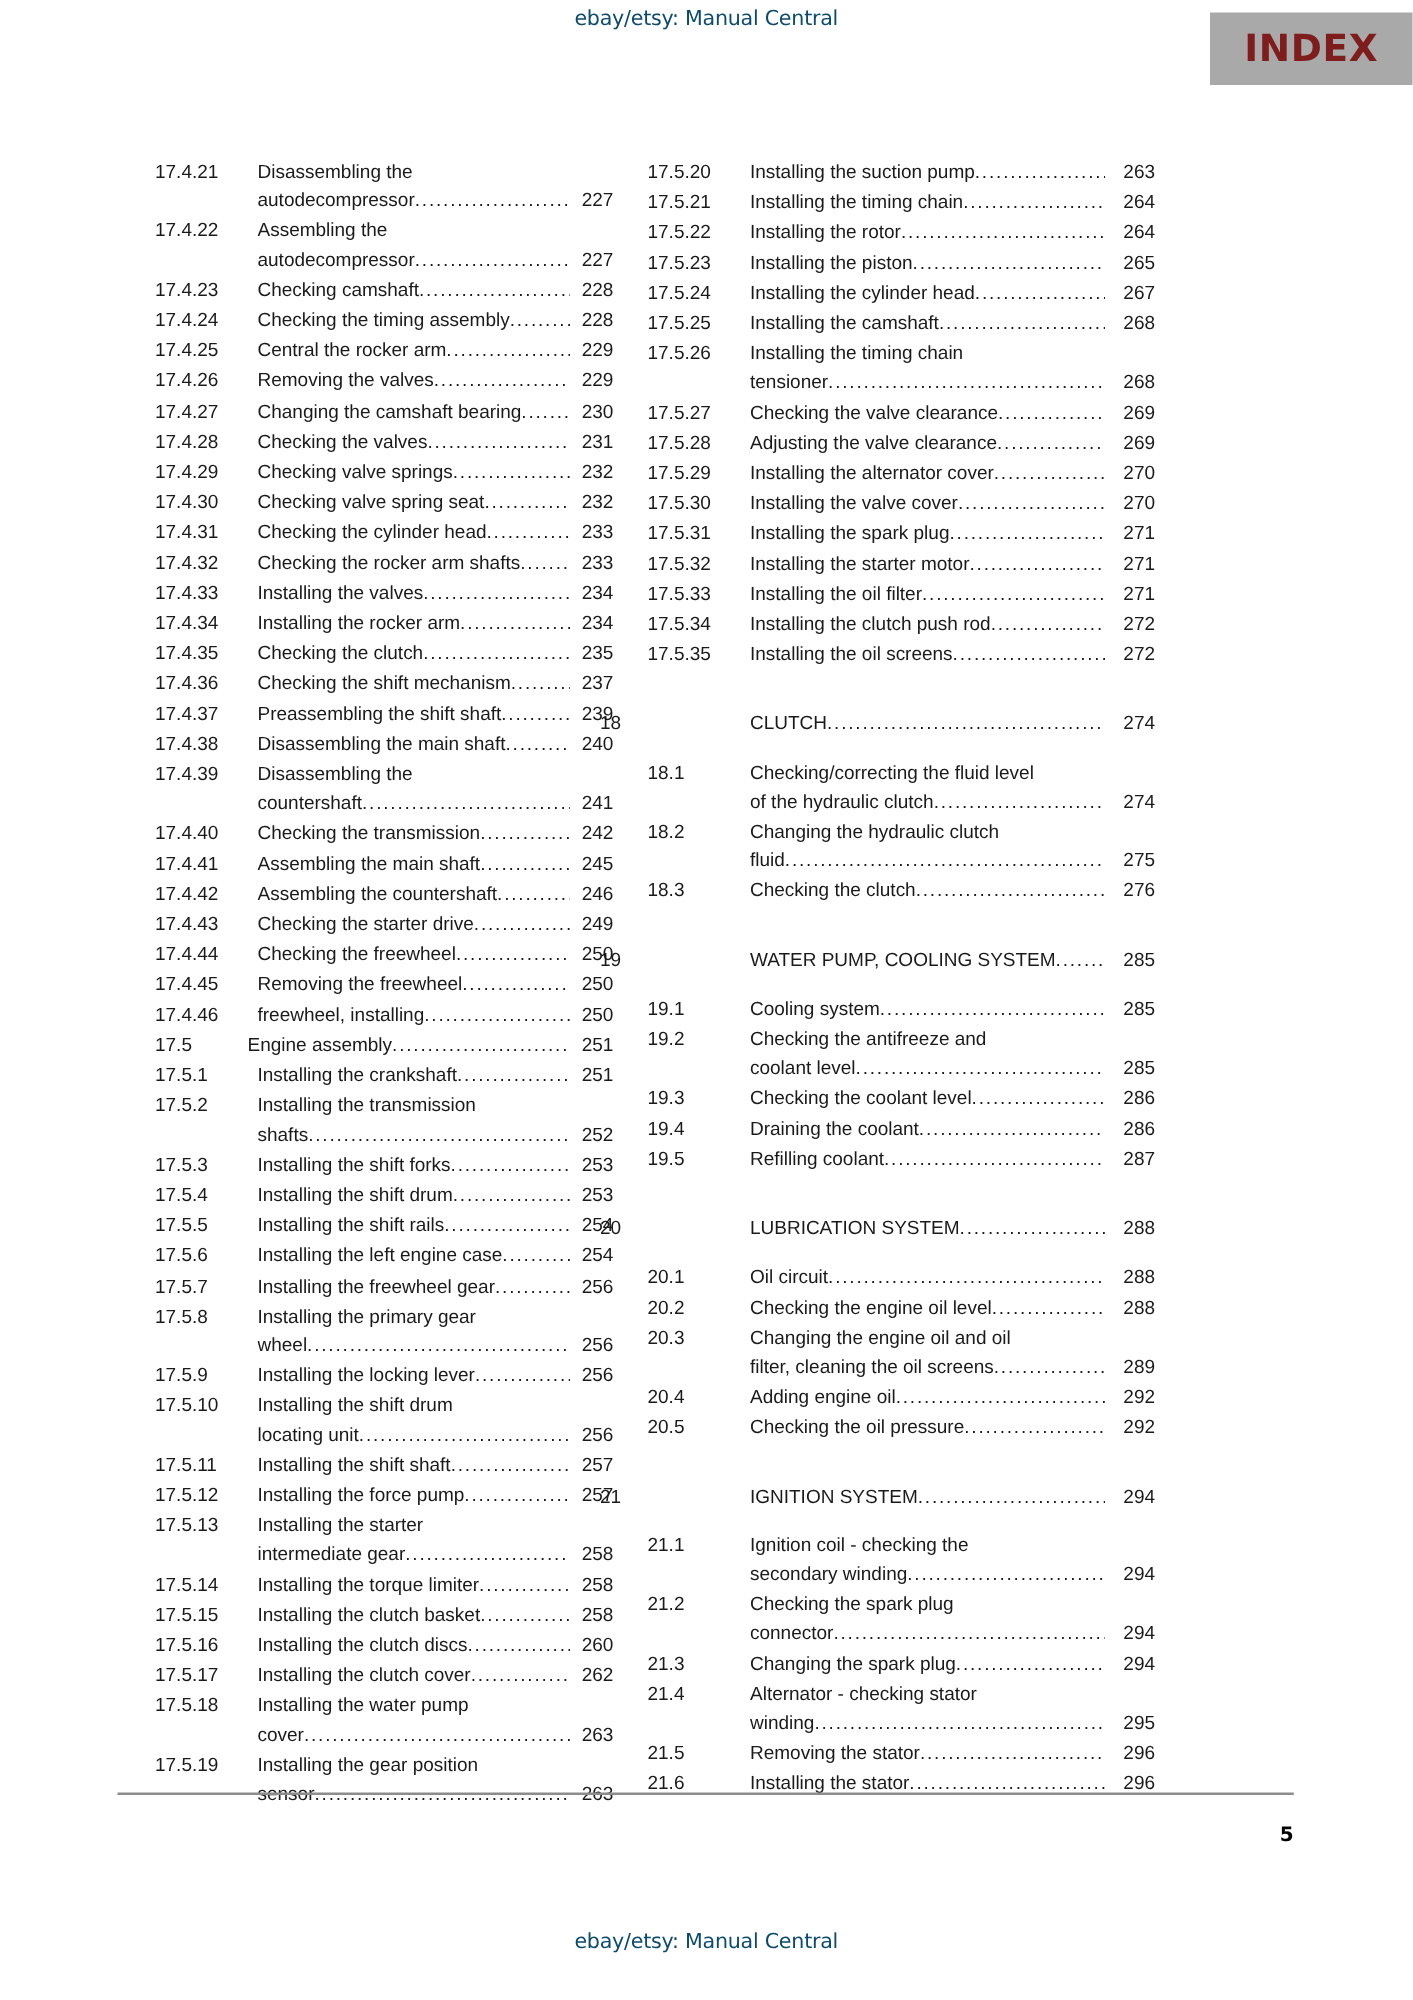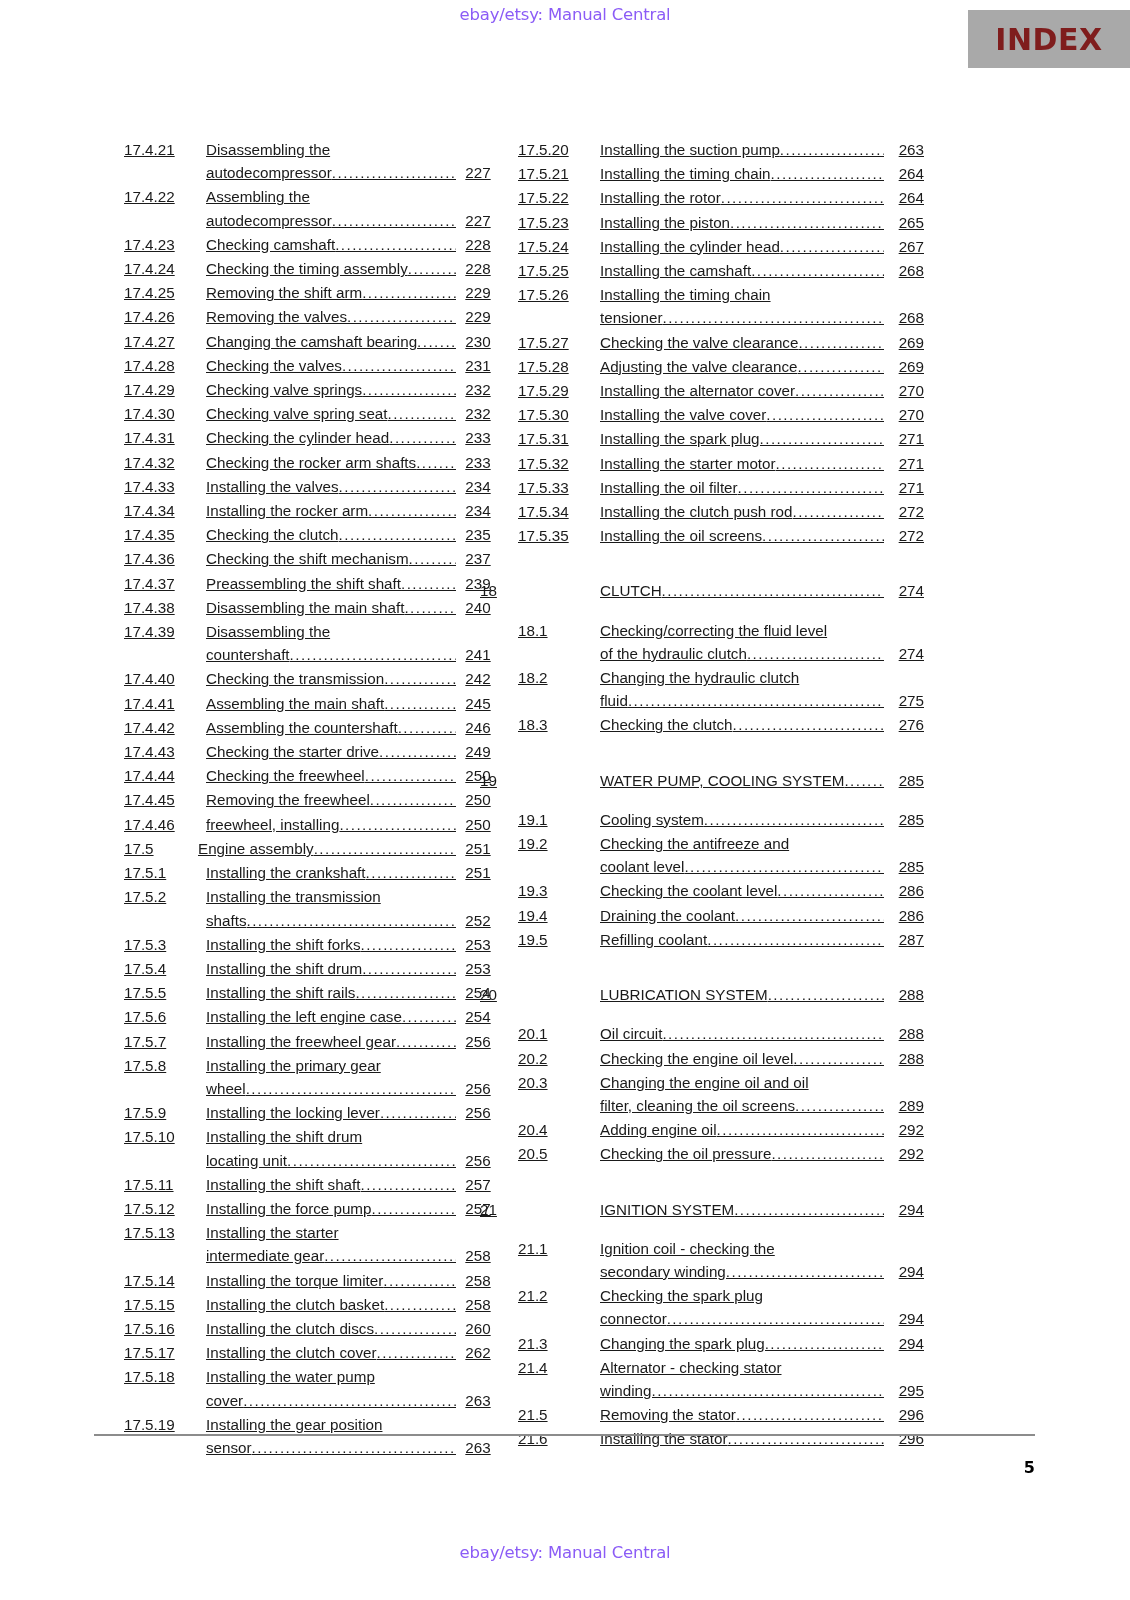--- a/index.html
+++ b/index.html
@@ -18,21 +18,21 @@
 
   
   .watermark {
     position: absolute;
     left: 0;
     width: 1130px;
     text-align: center;
     font-family: "DejaVu Sans", sans-serif;
     font-size: 16.5px;
     letter-spacing: -0.2px;
-    color: #8b5cf6;
+    color: #0c4a6e;
   }
   .watermark-top { top: 5px; }
   .watermark-bottom { top: 1543px; }
 
   
   .index-banner {
     position: absolute;
     top: 10px;
     left: 968px;
     width: 162px;
@@ -52,22 +52,21 @@
 
   
   .columns {
     position: absolute;
     top: 126px;
     left: 0;
     width: 1130px;
   }
   .col {
     position: absolute;
-    top: 12px;
-    text-decoration: underline;
+    top: 0;
   }
   .col-left  { left: 124px;  width: 372px; }
   .col-right { left: 518px;  width: 406px; }
 
   
   .toc-entry {
     position: relative;
     margin-bottom: 1px;
   }
   .toc-line {
@@ -220,21 +219,21 @@
             <span class="title">Checking the timing assembly</span>
             <span class="leader"></span>
           </span>
           <span class="page">228</span>
         </div>
       </div>
       <div class="toc-entry lvl-sub">
         <div class="toc-line">
           <span class="num">17.4.25</span>
           <span class="title-wrap">
-            <span class="title">Removing the shift arm</span>
+            <span class="title">Central the rocker arm</span>
             <span class="leader"></span>
           </span>
           <span class="page">229</span>
         </div>
       </div>
       <div class="toc-entry lvl-sub">
         <div class="toc-line">
           <span class="num">17.4.26</span>
           <span class="title-wrap">
             <span class="title">Removing the valves</span>

